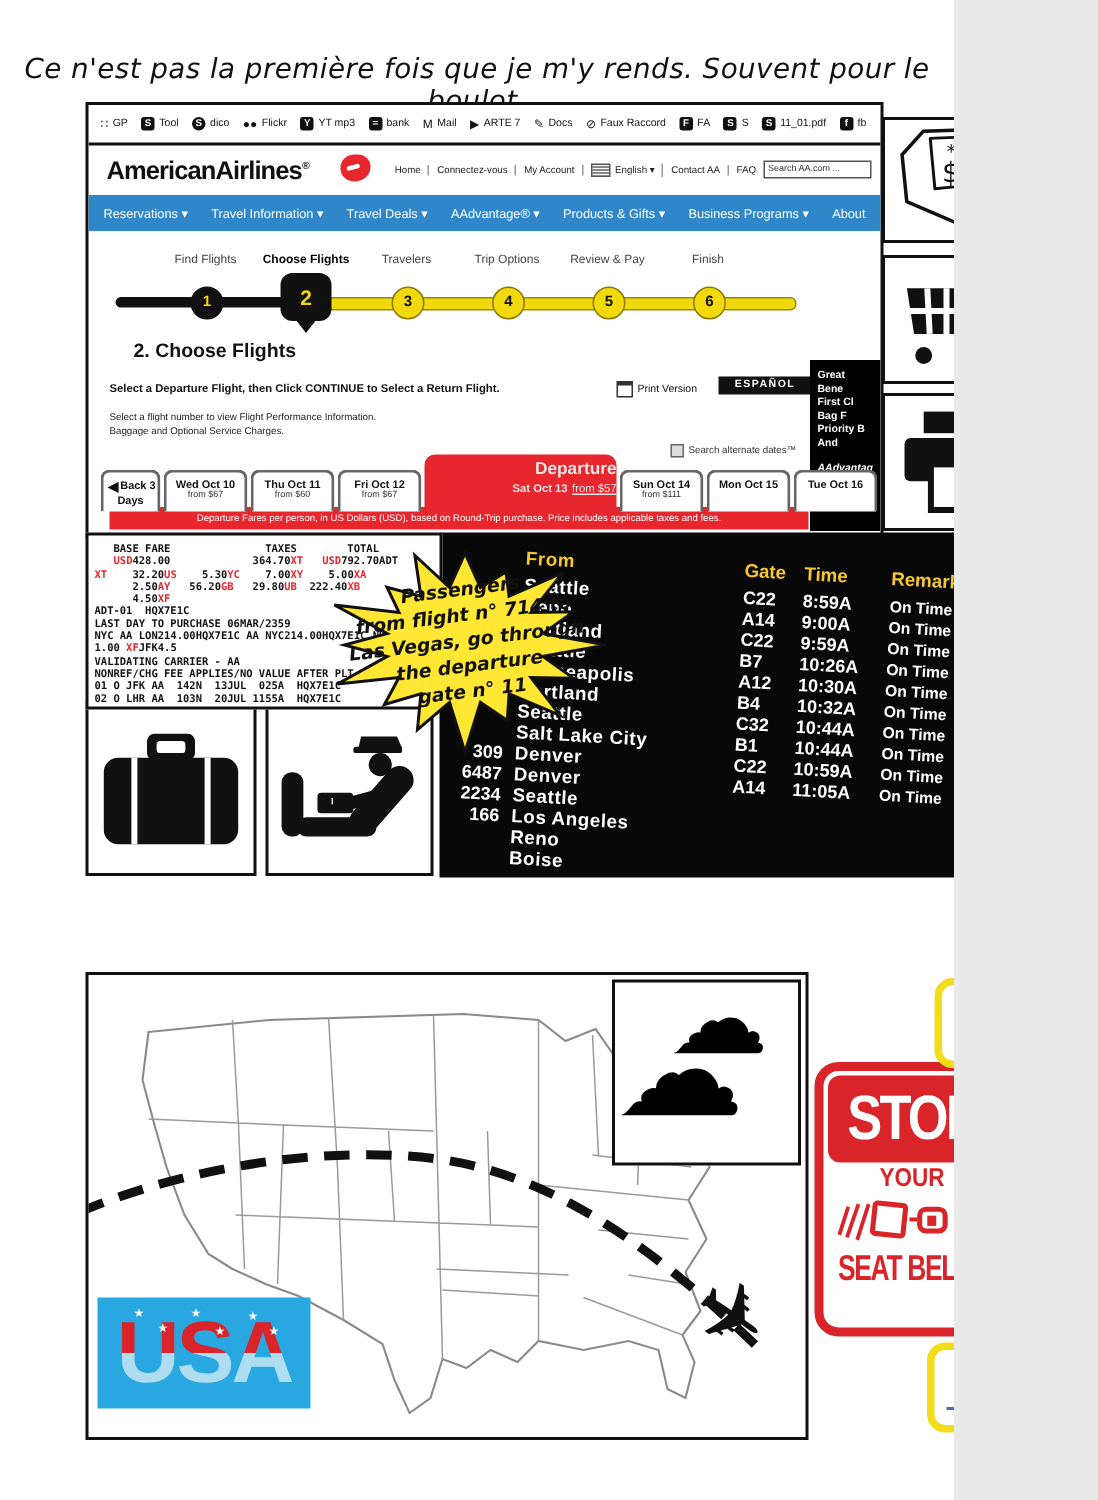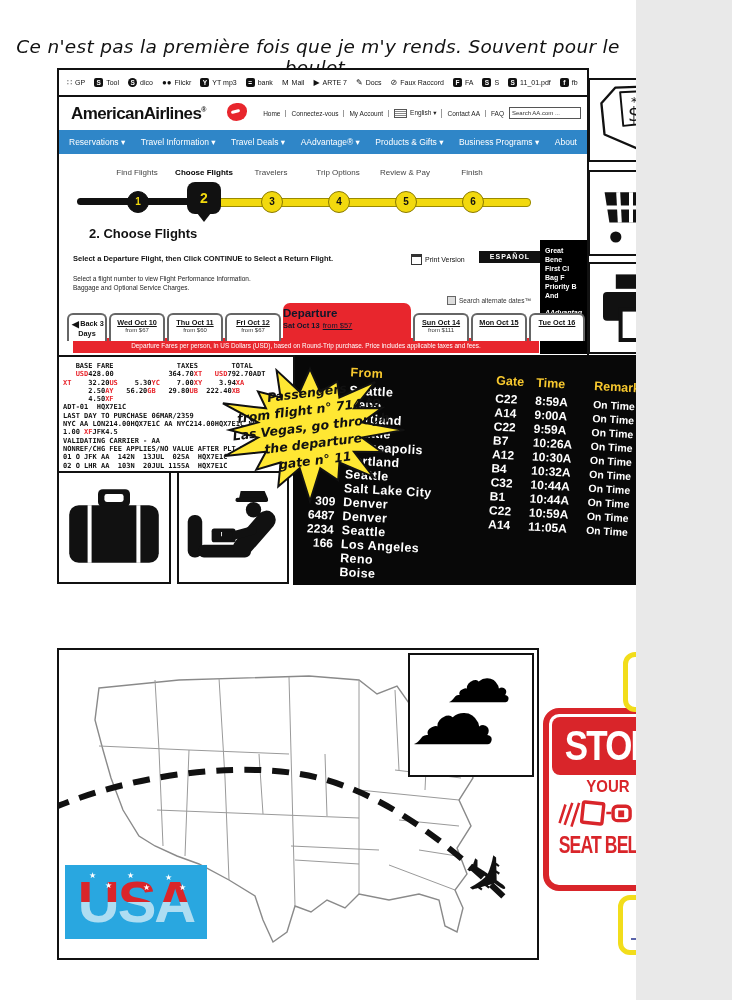--- a/index.html
+++ b/index.html
@@ -59,26 +59,26 @@
   #espanol{position:absolute;left:420px;top:181px;width:62px;height:12px;background:#111;color:#fff;
            font-size:7px;font-weight:bold;text-align:center;line-height:12px;letter-spacing:1px}
   #info1{position:absolute;left:14px;top:205px;font-size:6.5px;color:#222}
   #info2{position:absolute;left:14px;top:214px;font-size:6.5px;color:#222}
   #altdates{position:absolute;left:388px;top:226px;font-size:6.5px;color:#333;display:flex;align-items:center;gap:3px}
   .mini-check{display:inline-block;width:7px;height:7px;border:1px solid #666;background:#ddd}
 
   #tabs{position:absolute;left:8px;top:233px;height:38px;display:flex;align-items:flex-end;gap:2px;z-index:2}
   .tab{width:56px;height:28px;background:#fff;border:2px solid #666;border-bottom:none;
        border-radius:6px 6px 0 0;text-align:center;padding-top:3px;box-sizing:border-box}
-  .tab .tab-date{display:block;font-size:7.3px;font-weight:bold;text-decoration:underline}
+  .tab .tab-date{display:block;font-size:7.3px;font-weight:bold;}
   .tab .tab-price{display:block;font-size:6px;color:#333}
   .tab.back{width:40px;font-size:7.3px;font-weight:bold;line-height:10px;padding-top:4px}
   .tab.back .arr{float:left;margin-left:3px;font-size:9px}
-  .tab-selected{width:128px;height:38px;background:#e8262d;border-radius:7px 7px 0 0;color:#0f172a;
-       text-align:left;padding-top:4px;box-sizing:border-box}
+  .tab-selected{width:128px;height:38px;background:#e8262d;border-radius:7px 7px 0 0;color:#e5e5e5;
+       text-align:right;padding-top:4px;box-sizing:border-box}
   .tab-selected .t1{font-size:11.5px;font-weight:bold}
   .tab-selected .t2{font-size:7.5px;font-weight:bold;margin-top:2px}
   .tab-selected .t2 .pr{font-weight:normal;text-decoration:underline;margin-left:3px}
   #disclaimer{position:absolute;left:14px;top:268px;width:466px;height:15px;background:#e8262d;color:#fff;
        font-size:6.4px;text-align:center;line-height:15px;z-index:1}
   #promo{position:absolute;left:481px;top:170px;width:47px;height:114px;background:#000;color:#fff;
        padding:6px 0 0 5px;box-sizing:border-box;overflow:hidden}
   .promo-ln{font-size:7px;font-weight:bold;line-height:9px;white-space:nowrap}
   .promo-ln.it{font-style:italic;margin-top:8px}
   .promo-bar{width:26px;height:5px;background:#888;margin-top:6px}
@@ -371,21 +371,21 @@
       <rect x="26" y="4" width="48" height="18" fill="#111"></rect>
       <rect x="10" y="26" width="80" height="36" rx="5" fill="#111"></rect>
       <rect x="32" y="48" width="38" height="38" fill="#fff" stroke="#111" stroke-width="5"></rect>
       <polygon points="70,72 70,86 56,86" fill="#111"></polygon>
     </svg>
   </div>
 
   <div id="fare-box" class="abs">
       <div class="fare-line"><span>   BASE FARE               TAXES        TOTAL</span></div>
       <div class="fare-line"><span>   </span><span class="r">USD</span><span>428.00             364.70</span><span class="r">XT</span><span>   </span><span class="r">USD</span><span>792.70ADT</span></div>
-      <div class="fare-line"><span class="r">XT</span><span>    32.20</span><span class="r">US</span><span>    5.30</span><span class="r">YC</span><span>    7.00</span><span class="r">XY</span><span>    3.94</span><span class="r">XA</span></div>
+      <div class="fare-line"><span class="r">XT</span><span>    32.20</span><span class="r">US</span><span>    5.30</span><span class="r">YC</span><span>    7.00</span><span class="r">XY</span><span>    5.00</span><span class="r">XA</span></div>
       <div class="fare-line"><span>      2.50</span><span class="r">AY</span><span>   56.20</span><span class="r">GB</span><span>   29.80</span><span class="r">UB</span><span>  222.40</span><span class="r">XB</span></div>
       <div class="fare-line"><span>      4.50</span><span class="r">XF</span></div>
       <div class="fare-line"><span>ADT-01  HQX7E1C</span></div>
       <div class="fare-line"><span>LAST DAY TO PURCHASE 06MAR/2359</span></div>
       <div class="fare-line"><span>NYC AA LON214.00HQX7E1C AA NYC214.00HQX7E1C NUC428</span></div>
       <div class="fare-line"><span>1.00 </span><span class="r">XF</span><span>JFK4.5</span></div>
       <div class="fare-line"><span>VALIDATING CARRIER - AA</span></div>
       <div class="fare-line"><span>NONREF/CHG FEE APPLIES/NO VALUE AFTER PLT TIME</span></div>
       <div class="fare-line"><span>01 O JFK AA  142N  13JUL  025A  HQX7E1C</span></div>
       <div class="fare-line"><span>02 O LHR AA  103N  20JUL 1155A  HQX7E1C</span></div>

